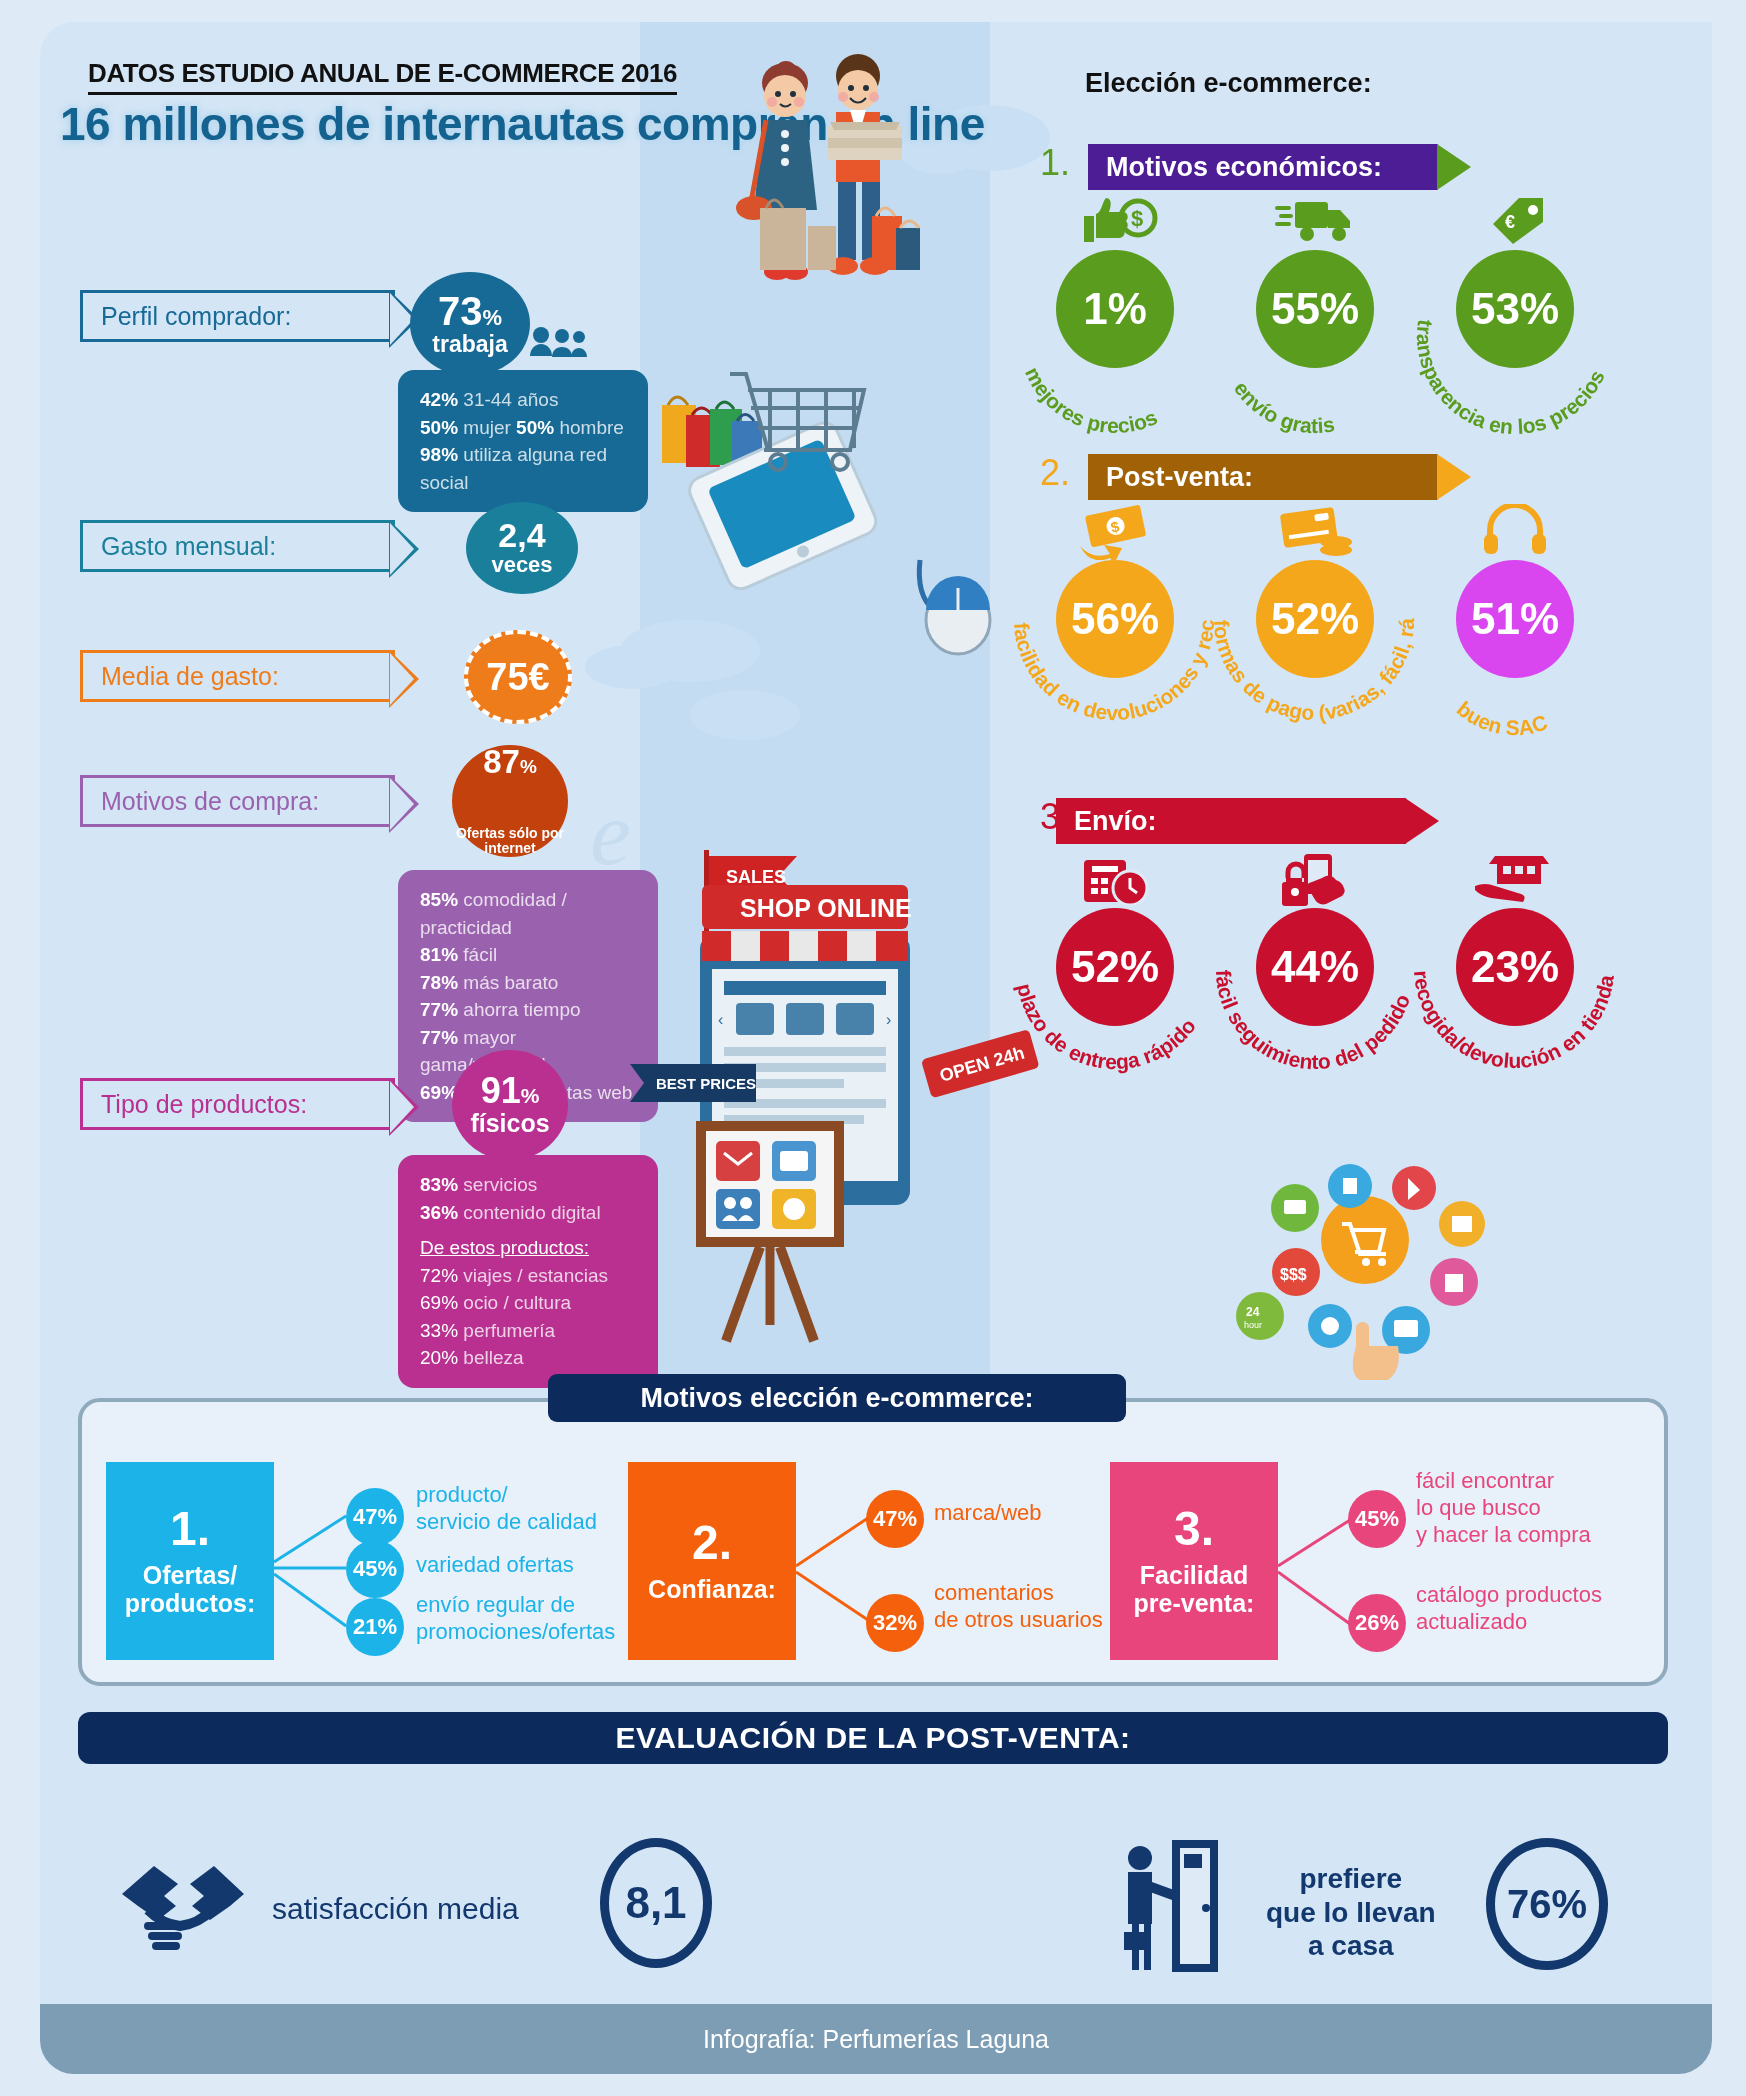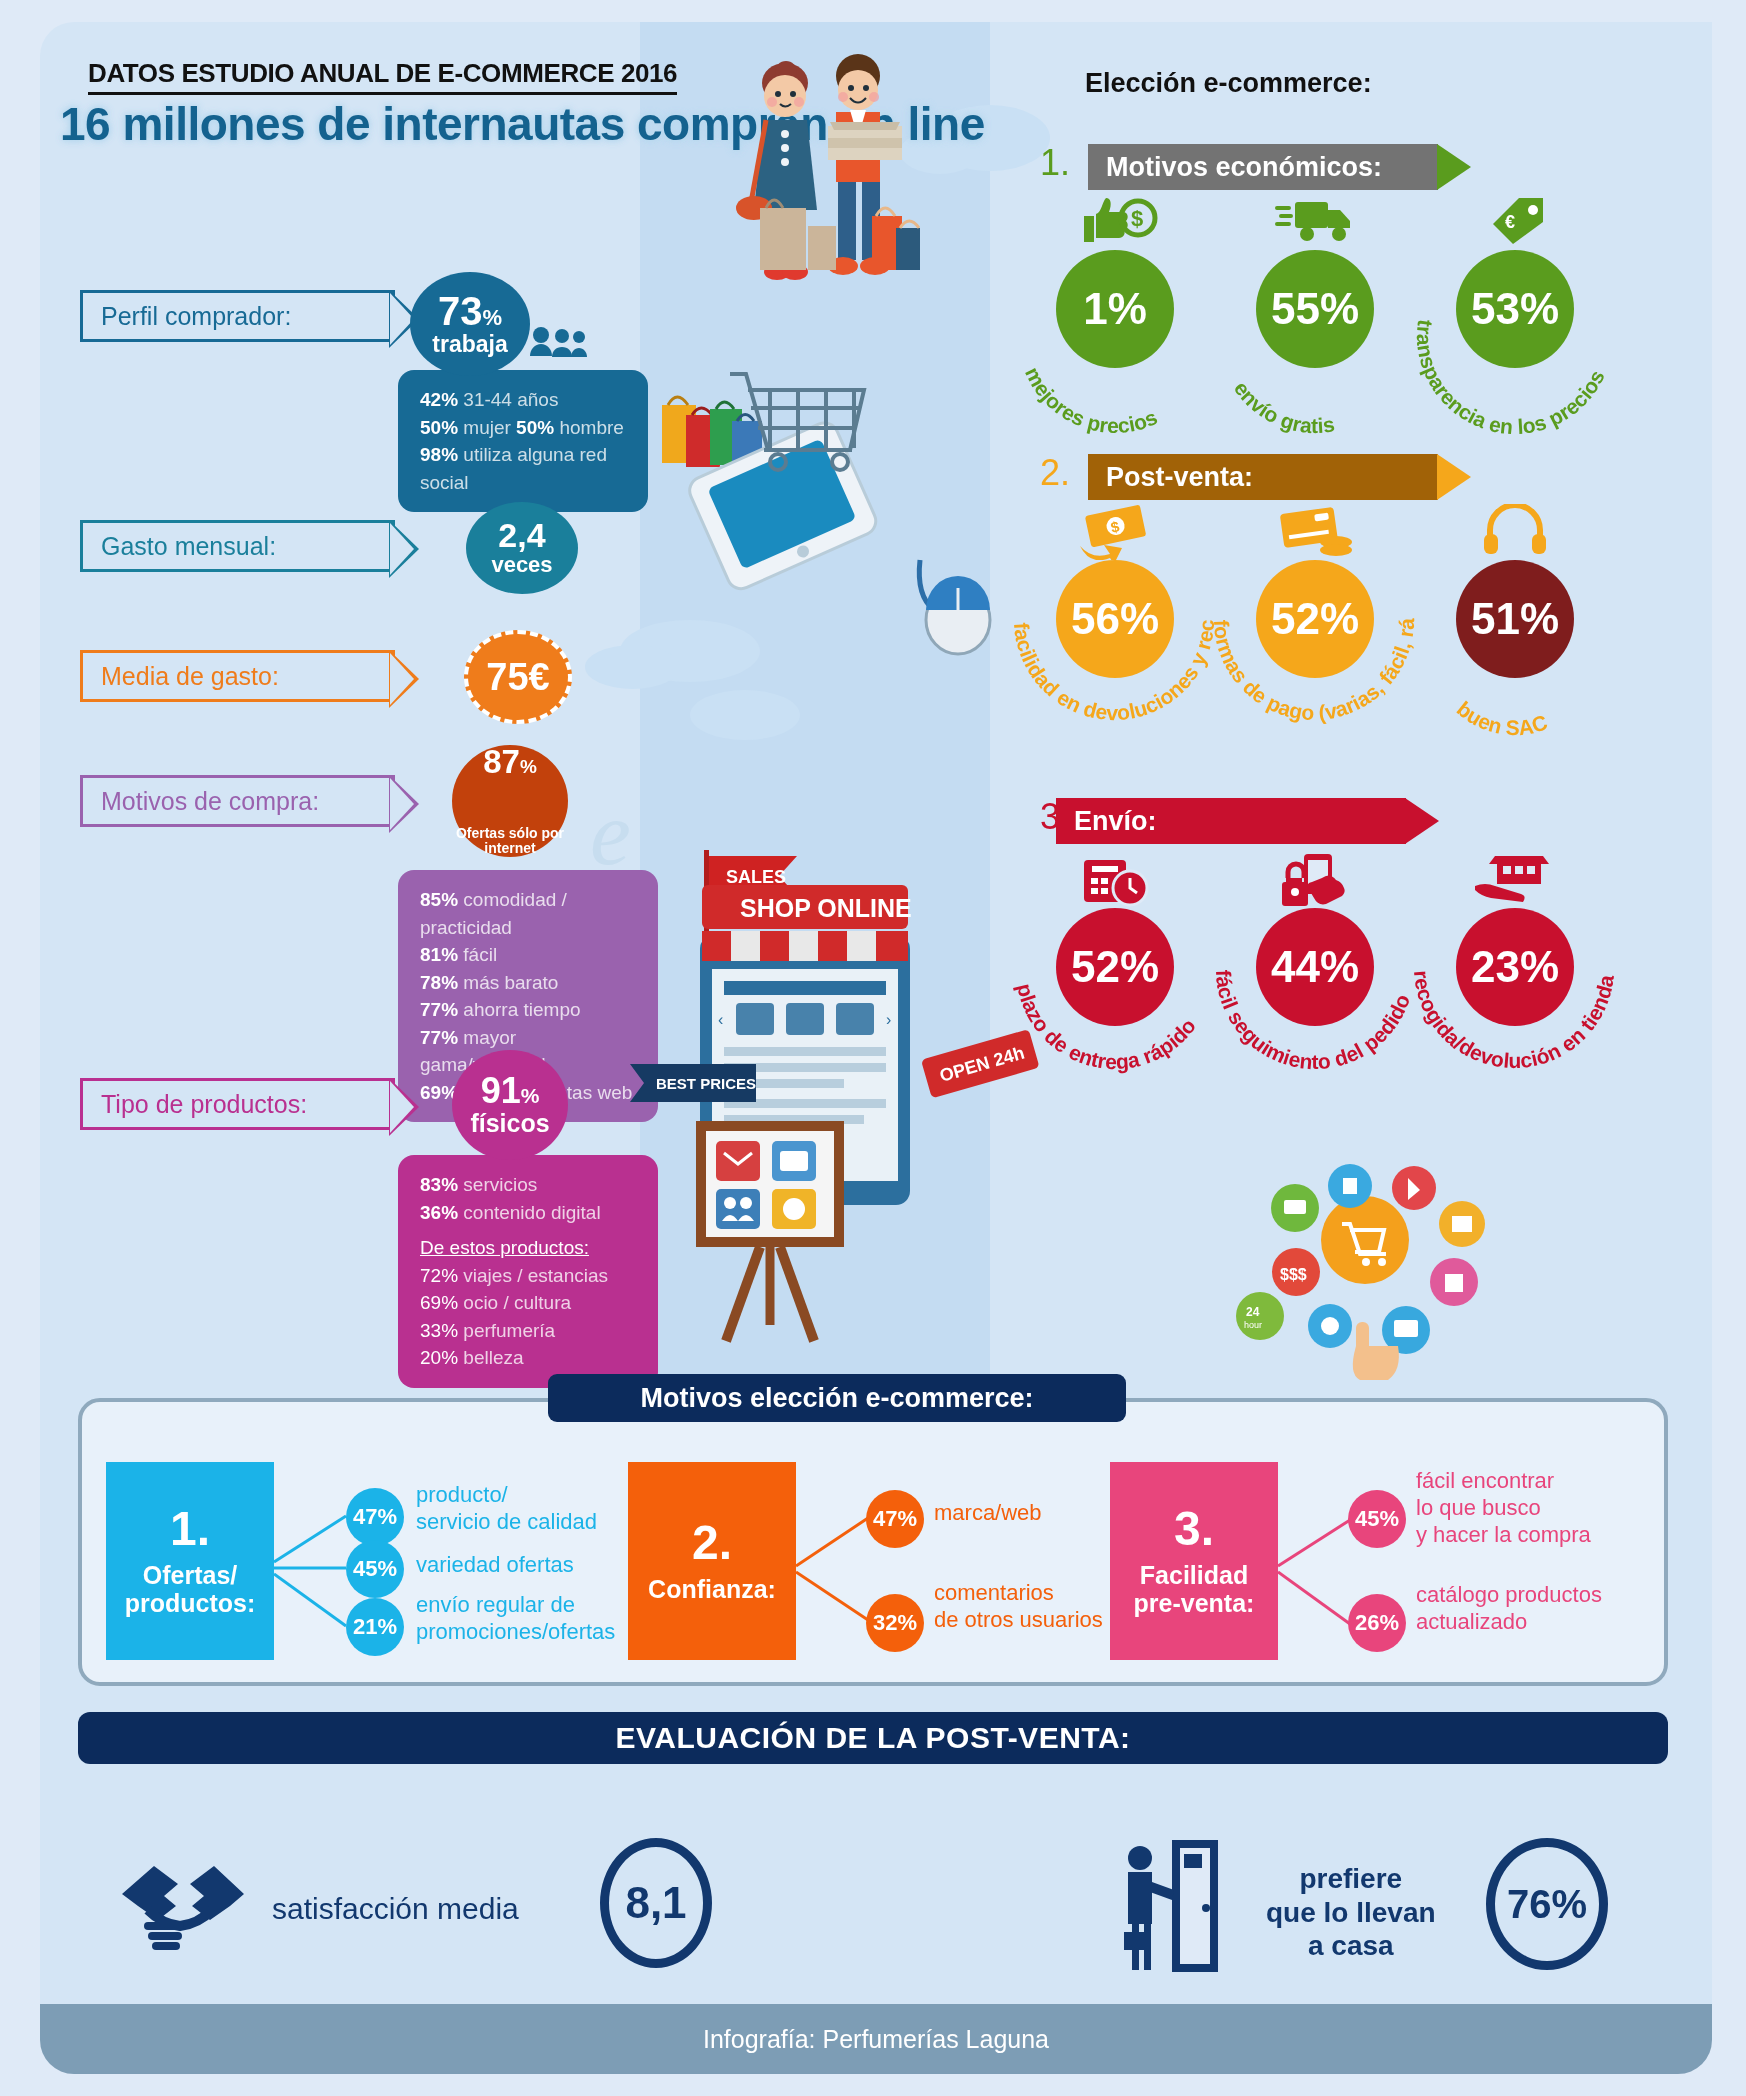--- a/index.html
+++ b/index.html
@@ -438,21 +438,21 @@
       <rect x="194" y="170" width="24" height="17" rx="2" fill="#fff"></rect>
     <g fill="#f3c08c">
       <path d="M156 196q-8 28 4 34h28q14-10 10-34z"></path>
       <rect x="156" y="172" width="13" height="32" rx="6"></rect>
     </g>
   </svg>
 
   <div class="t" id="eleccion-title">Elección e-commerce:</div>
 
   <div class="t sec-num" style="left:1040px;top:142px;color:#5a9c1e;">1.</div>
-  <div class="banner" style="left:1088px;top:144px;width:350px;background:#737373;">
+  <div class="banner" style="left:1088px;top:144px;width:350px;background:#4c1d95;">
     <span>Motivos económicos:</span>
     <span class="bt" style="border-left:34px solid #5a9c1e;"></span>
   </div>
 
   <div class="stat" style="left:1000px;top:196px;">
     <svg class="ico" width="90" height="52" viewBox="0 0 90 52">
       <path d="M14 22h10v26H14zM26 20c6-2 6-12 10-16 5 0 6 6 3 14h14c5 0 6 6 3 9 3 3 2 8-2 9 2 4-1 8-5 8H26z" fill="#5a9c1e"></path>
       <circle cx="68" cy="24" r="17" fill="none" stroke="#5a9c1e" stroke-width="5"></circle>
       <text x="61" y="32" fill="#5a9c1e" font-size="22" font-weight="bold" font-family="Liberation Sans, sans-serif">$</text>
     </svg>
@@ -529,21 +529,21 @@
       <path id="b2" d="M14 84a100 100 0 1 0 200 0" fill="none"></path>
       <text fill="#f5a71b" font-size="16" font-family="Liberation Sans, sans-serif"><textPath href="#b2" startOffset="0%">formas de pago (varias, fácil, rápido y seguro)</textPath></text>
     </svg>
   </div>
   <div class="stat" style="left:1400px;top:506px;">
     <svg class="ico" width="70" height="54" viewBox="0 0 70 54">
       <path d="M10 34V26a25 25 0 0 1 50 0v8" fill="none" stroke="#f5a71b" stroke-width="6"></path>
       <rect x="4" y="30" width="14" height="20" rx="6" fill="#f5a71b"></rect>
       <rect x="52" y="30" width="14" height="20" rx="6" fill="#f5a71b"></rect>
     </svg>
-    <div class="circ" style="background:#7f1d1d;">51%</div>
+    <div class="circ" style="background:#d946ef;">51%</div>
     <svg class="arc" viewBox="0 0 230 230">
       <path id="b3" d="M28 112a87 87 0 0 0 174 0" fill="none"></path>
       <text fill="#f5a71b" font-size="21" font-family="Liberation Sans, sans-serif"><textPath href="#b3" startOffset="26%">buen SAC</textPath></text>
     </svg>
   </div>
 
   <div class="t sec-num" style="left:1040px;top:796px;color:#c8102e;">3.</div>
   <div class="banner" style="left:1056px;top:798px;width:350px;background:#c8102e;">
     <span>Envío:</span>
     <span class="bt" style="border-left:34px solid #c8102e;"></span>

